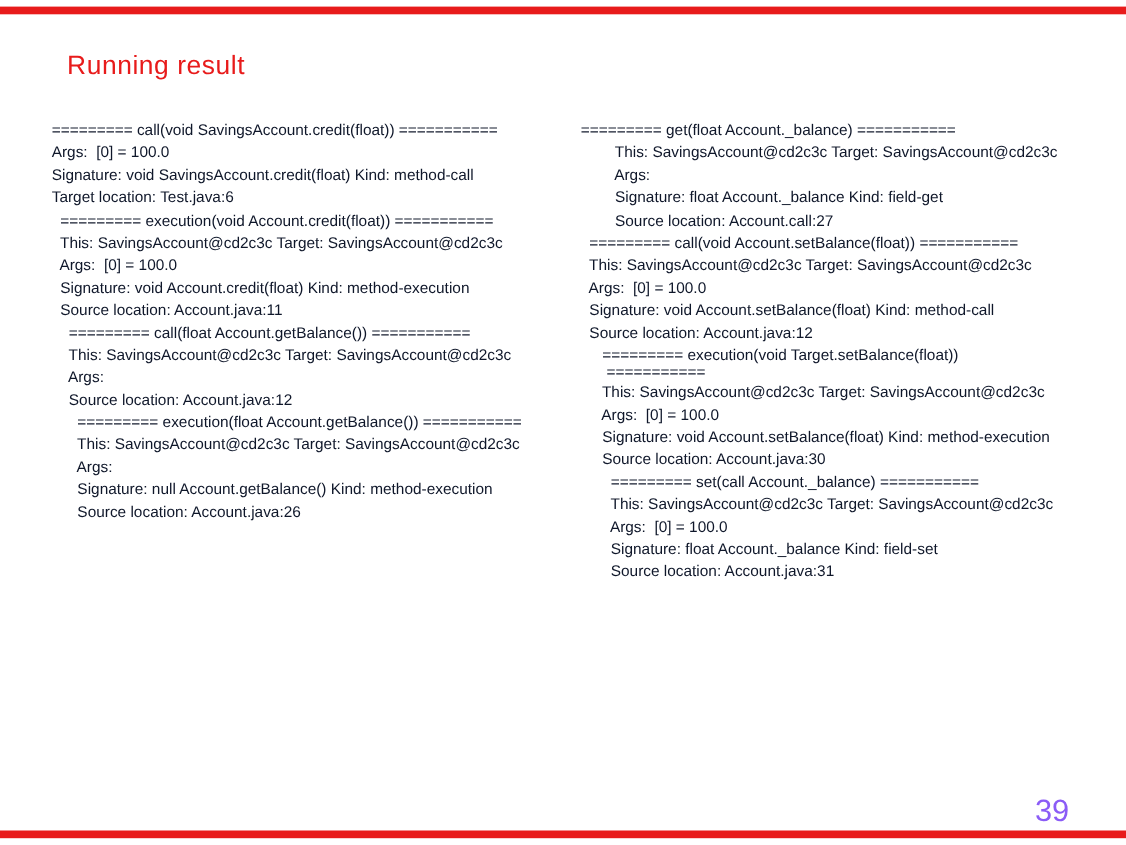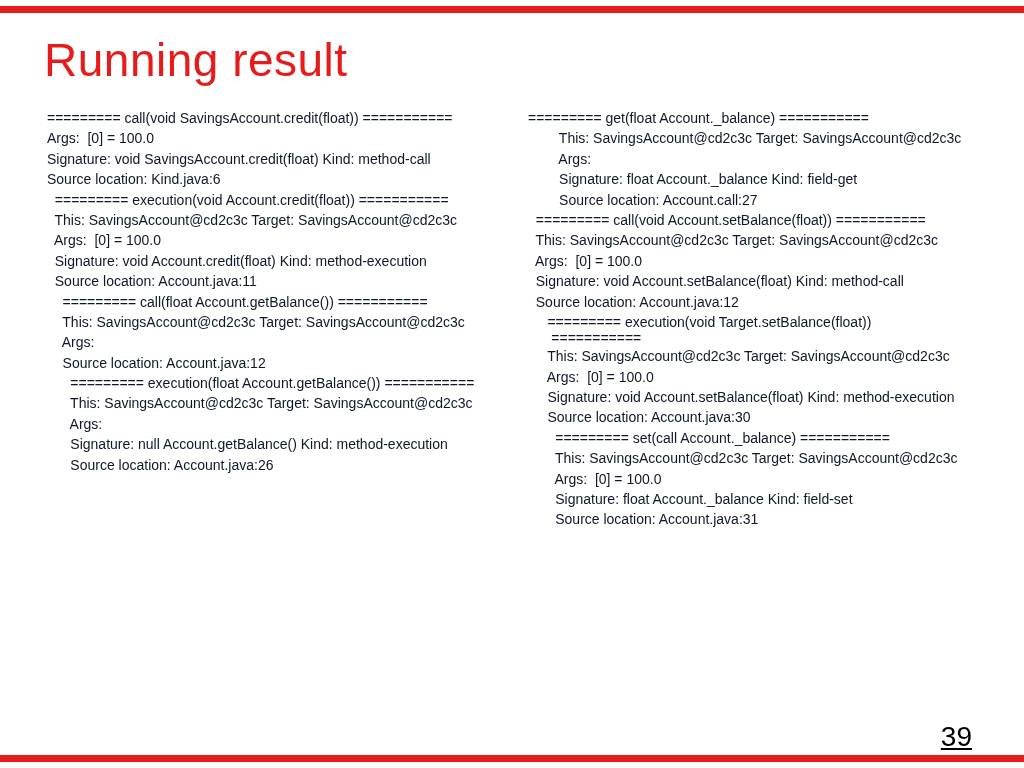--- a/index.html
+++ b/index.html
@@ -14,24 +14,24 @@
   .accent-bar {
     position: absolute;
     left: 0;
     width: 1024px;
     height: 7px;
   }
   .accent-bar.top { top: 6px; }
   .accent-bar.bottom { top: 755px; }
   .slide-title {
     position: absolute;
-    left: 44px;
+    left: 61px;
     top: 41px;
     margin: 0;
-    font-size: 46px;
+    font-size: 24px;
     font-weight: 400;
     letter-spacing: 0.5px;
     line-height: 38px;
   }
   .trace-column {
     position: absolute;
     top: 108px;
     width: 492px;
     color: #0f172a;
     font-size: 14px;
@@ -46,38 +46,37 @@
   }
   .trace-line.wrap {
     height: 14px;
     line-height: 13px;
   }
   .page-number {
     position: absolute;
     top: 721px;
     right: 52px;
     font-size: 28px;
-    color: #000000;
+    color: #8b5cf6;
     line-height: 32px;
-    text-decoration: underline;
   }
 </style>
 </head>
 <body>
 
 <div class="slide" style="background: rgb(255, 255, 255);">
   <div class="accent-bar top" style="background: rgb(232, 27, 27);"></div>
 
   <h1 class="slide-title" style="color: rgb(232, 27, 27);">Running result</h1>
 
   <div class="trace-column left">
       <div class="trace-line">========= call(void SavingsAccount.credit(float)) ===========</div>
       <div class="trace-line">Args:  [0] = 100.0</div>
       <div class="trace-line">Signature: void SavingsAccount.credit(float) Kind: method-call</div>
-      <div class="trace-line">Source location: Kind.java:6</div>
+      <div class="trace-line">Target location: Test.java:6</div>
       <div class="trace-line">  ========= execution(void Account.credit(float)) ===========</div>
       <div class="trace-line">  This: SavingsAccount@cd2c3c Target: SavingsAccount@cd2c3c</div>
       <div class="trace-line">  Args:  [0] = 100.0</div>
       <div class="trace-line">  Signature: void Account.credit(float) Kind: method-execution</div>
       <div class="trace-line">  Source location: Account.java:11</div>
       <div class="trace-line">    ========= call(float Account.getBalance()) ===========</div>
       <div class="trace-line">    This: SavingsAccount@cd2c3c Target: SavingsAccount@cd2c3c</div>
       <div class="trace-line">    Args:</div>
       <div class="trace-line">    Source location: Account.java:12</div>
       <div class="trace-line">      ========= execution(float Account.getBalance()) ===========</div>

